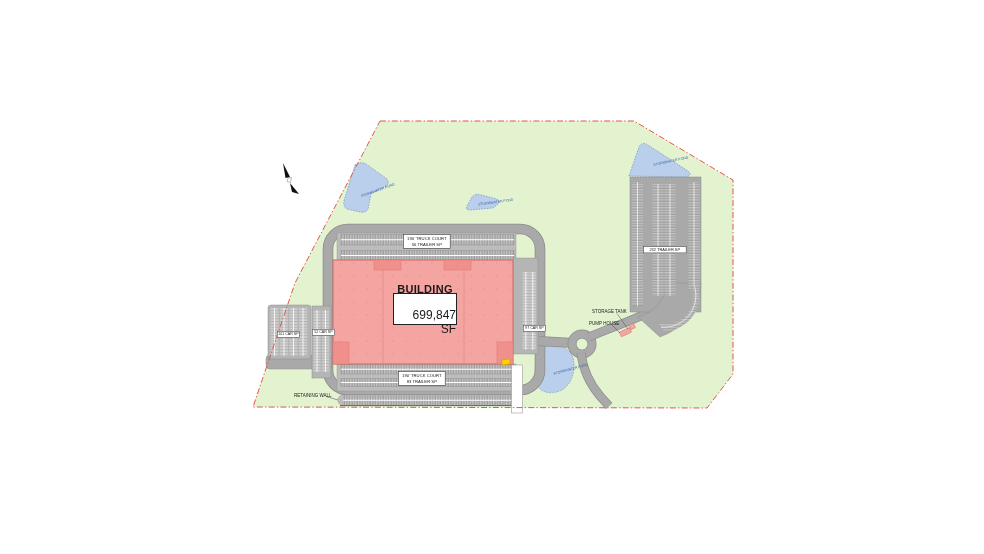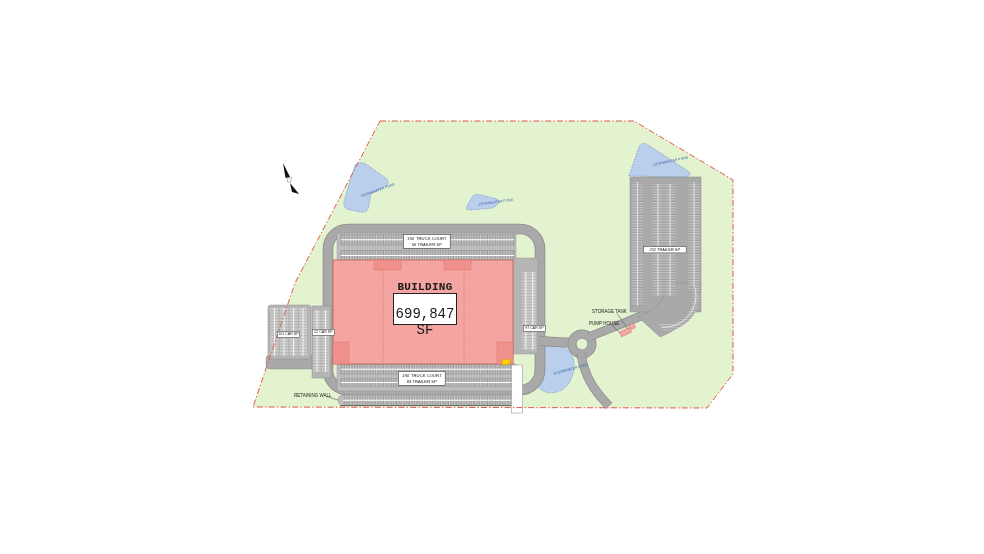--- a/index.html
+++ b/index.html
@@ -3,23 +3,23 @@
 <meta charset="utf-8">
 <style>
   html,body{margin:0;padding:0;background:#ffffff;}
   .canvas{position:relative;width:984px;height:554px;background:#ffffff;overflow:hidden;
           font-family:"Liberation Sans",sans-serif;}
   .canvas svg{position:absolute;left:0;top:0;}
   .lbl{position:absolute;color:#1a1a1a;}
   .boxed{background:#ffffff;border:0.6px solid #444;text-align:center;box-sizing:border-box;}
   
   .building-label{left:393px;top:293px;width:64px;height:32px;border:1px solid #222;
-    display:flex;flex-direction:column;justify-content:center;font-family:Liberation Mono, monospace;}
+    display:flex;flex-direction:column;justify-content:center;}
   .building-label .l1{font-size:11px;font-weight:bold;letter-spacing:.3px;}
-  .building-label .l2{font-size:14px;margin-top:13px;}
+  .building-label .l2{font-size:12px;margin-top:13px;text-align:right;}
   
   .tiny{transform-origin:top left;line-height:1.45;}
   .tc{width:68px;font-size:6px;transform:scale(0.7);padding:1px 0;}
   .pk{width:38px;font-size:6px;transform:scale(0.6);line-height:9px;}
   .tl{width:66px;font-size:6px;transform:scale(0.66);line-height:9px;}
   .plain{font-size:6px;transform:scale(0.75);transform-origin:top left;white-space:nowrap;color:#222;}
   .pond-label{font-size:5.8px;color:#3f66a8;white-space:nowrap;transform-origin:center;}
 </style>
 </head>
 <body>

